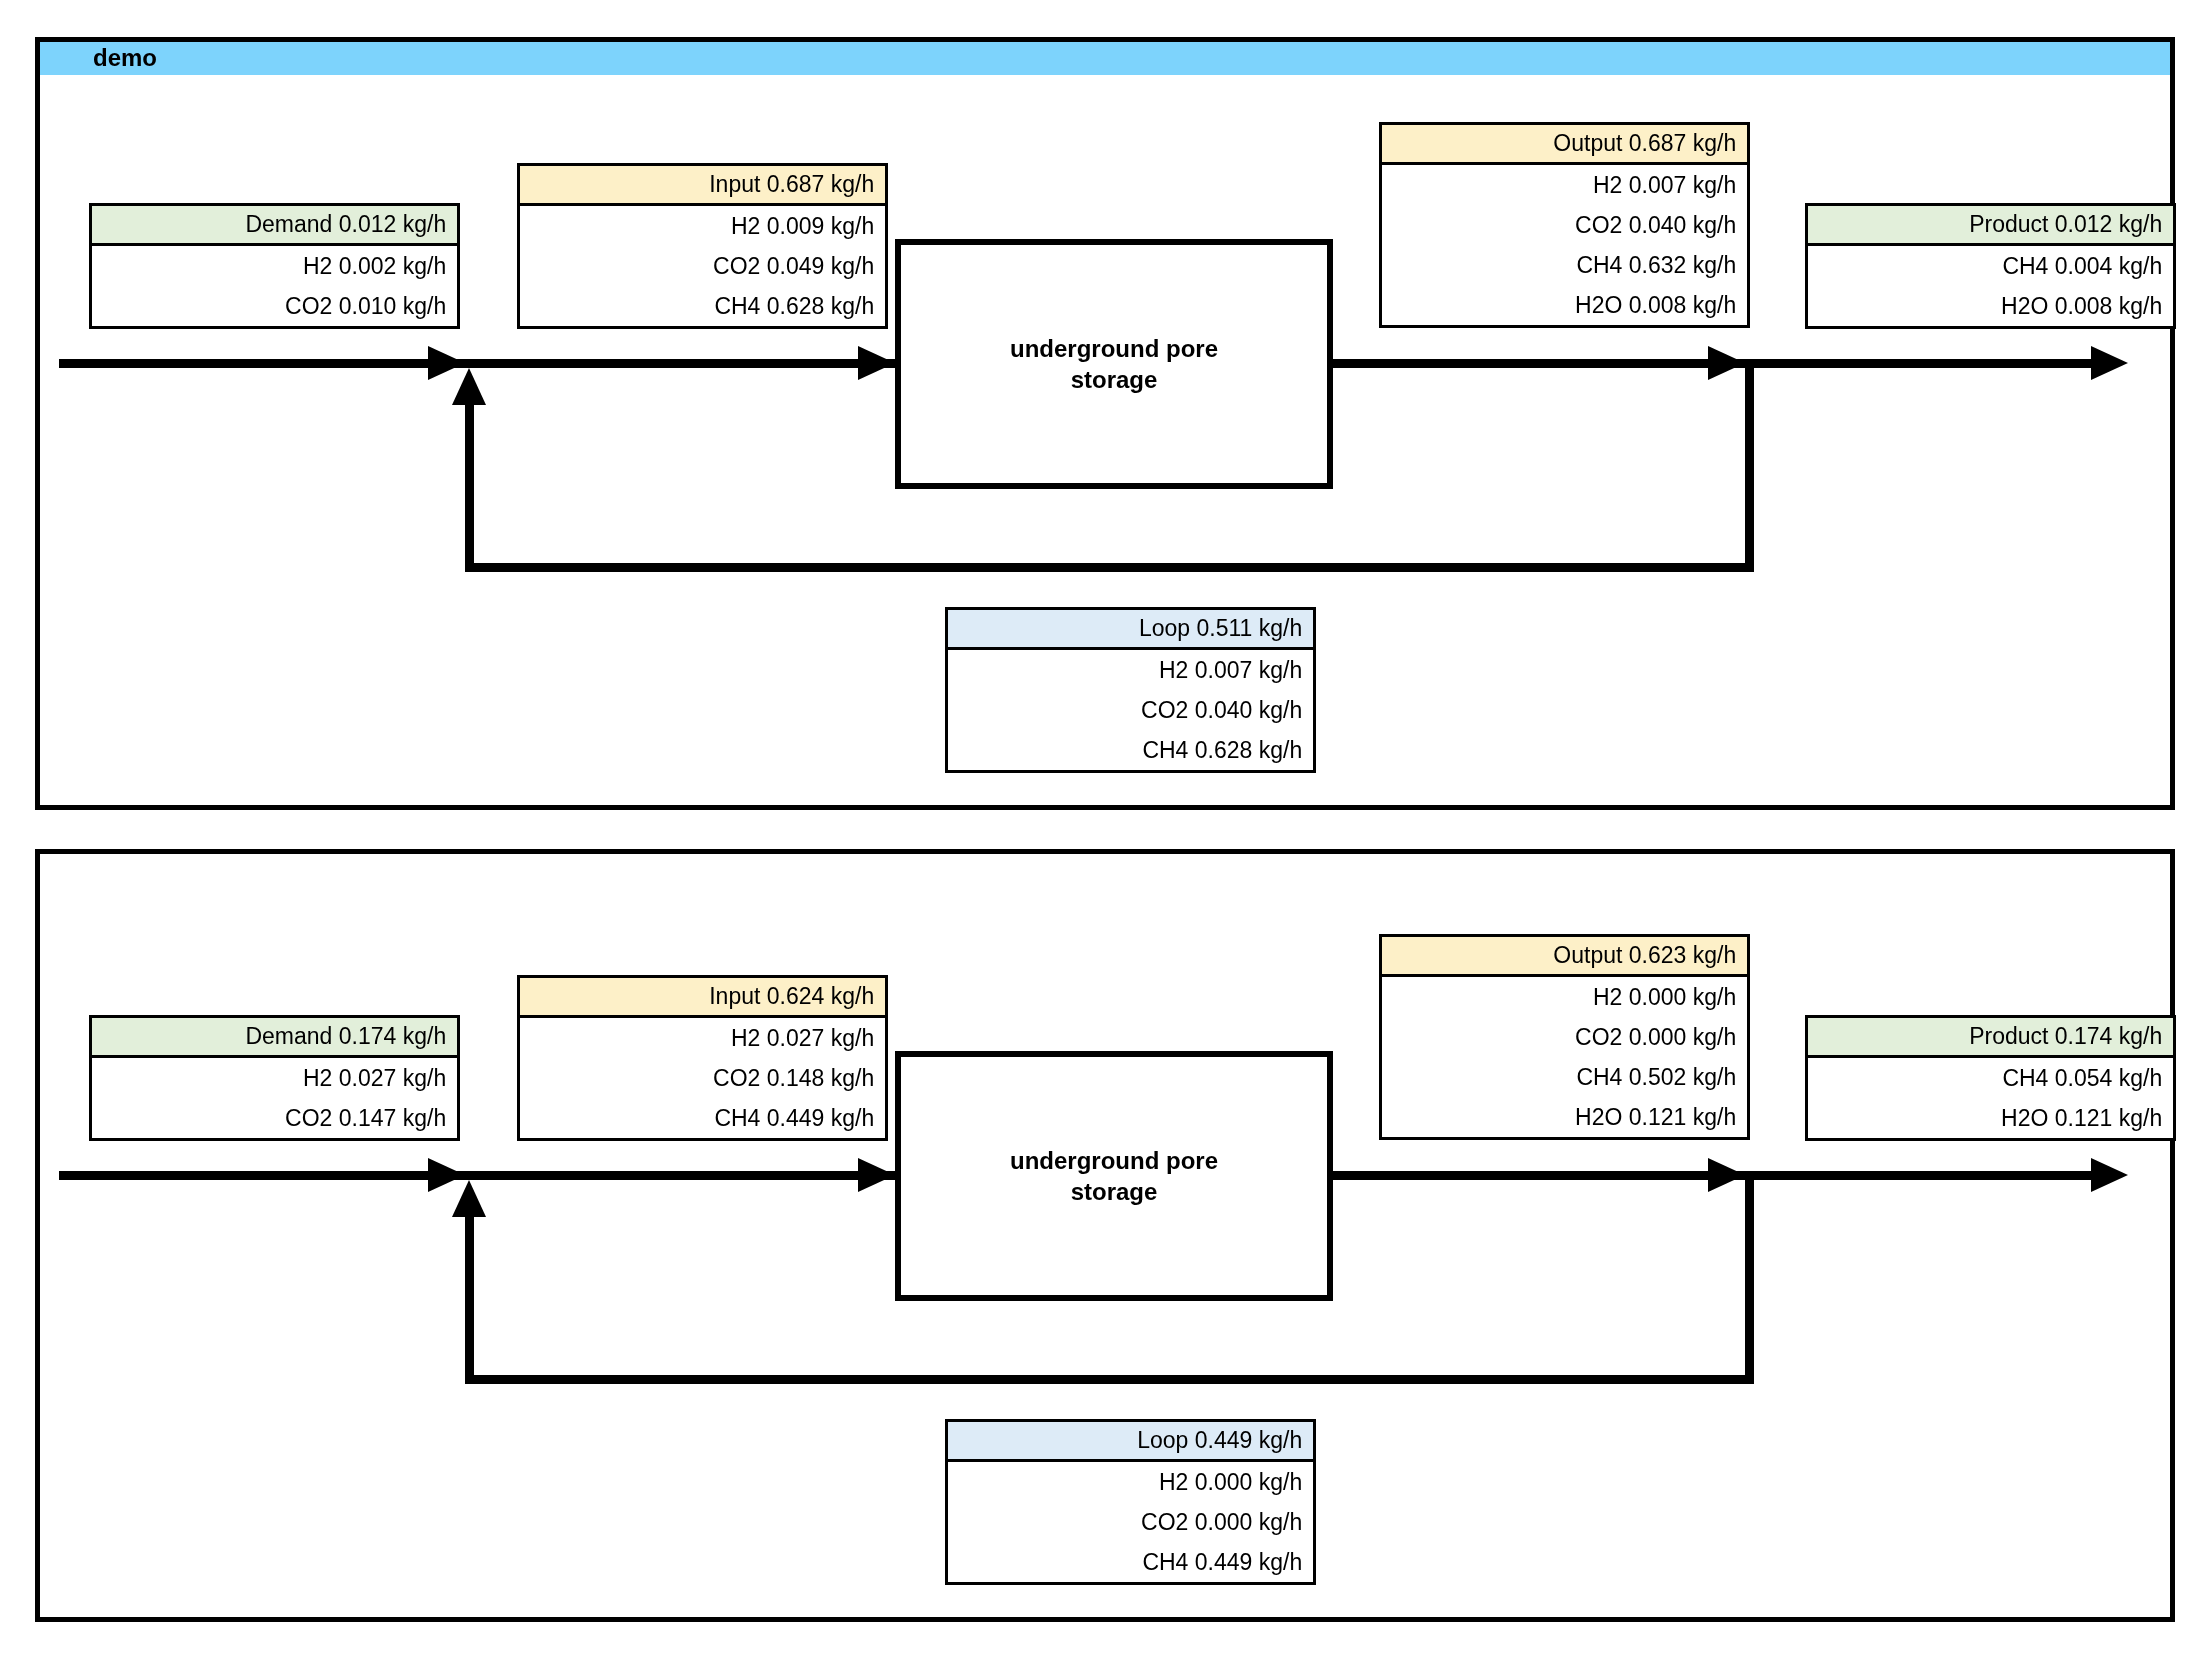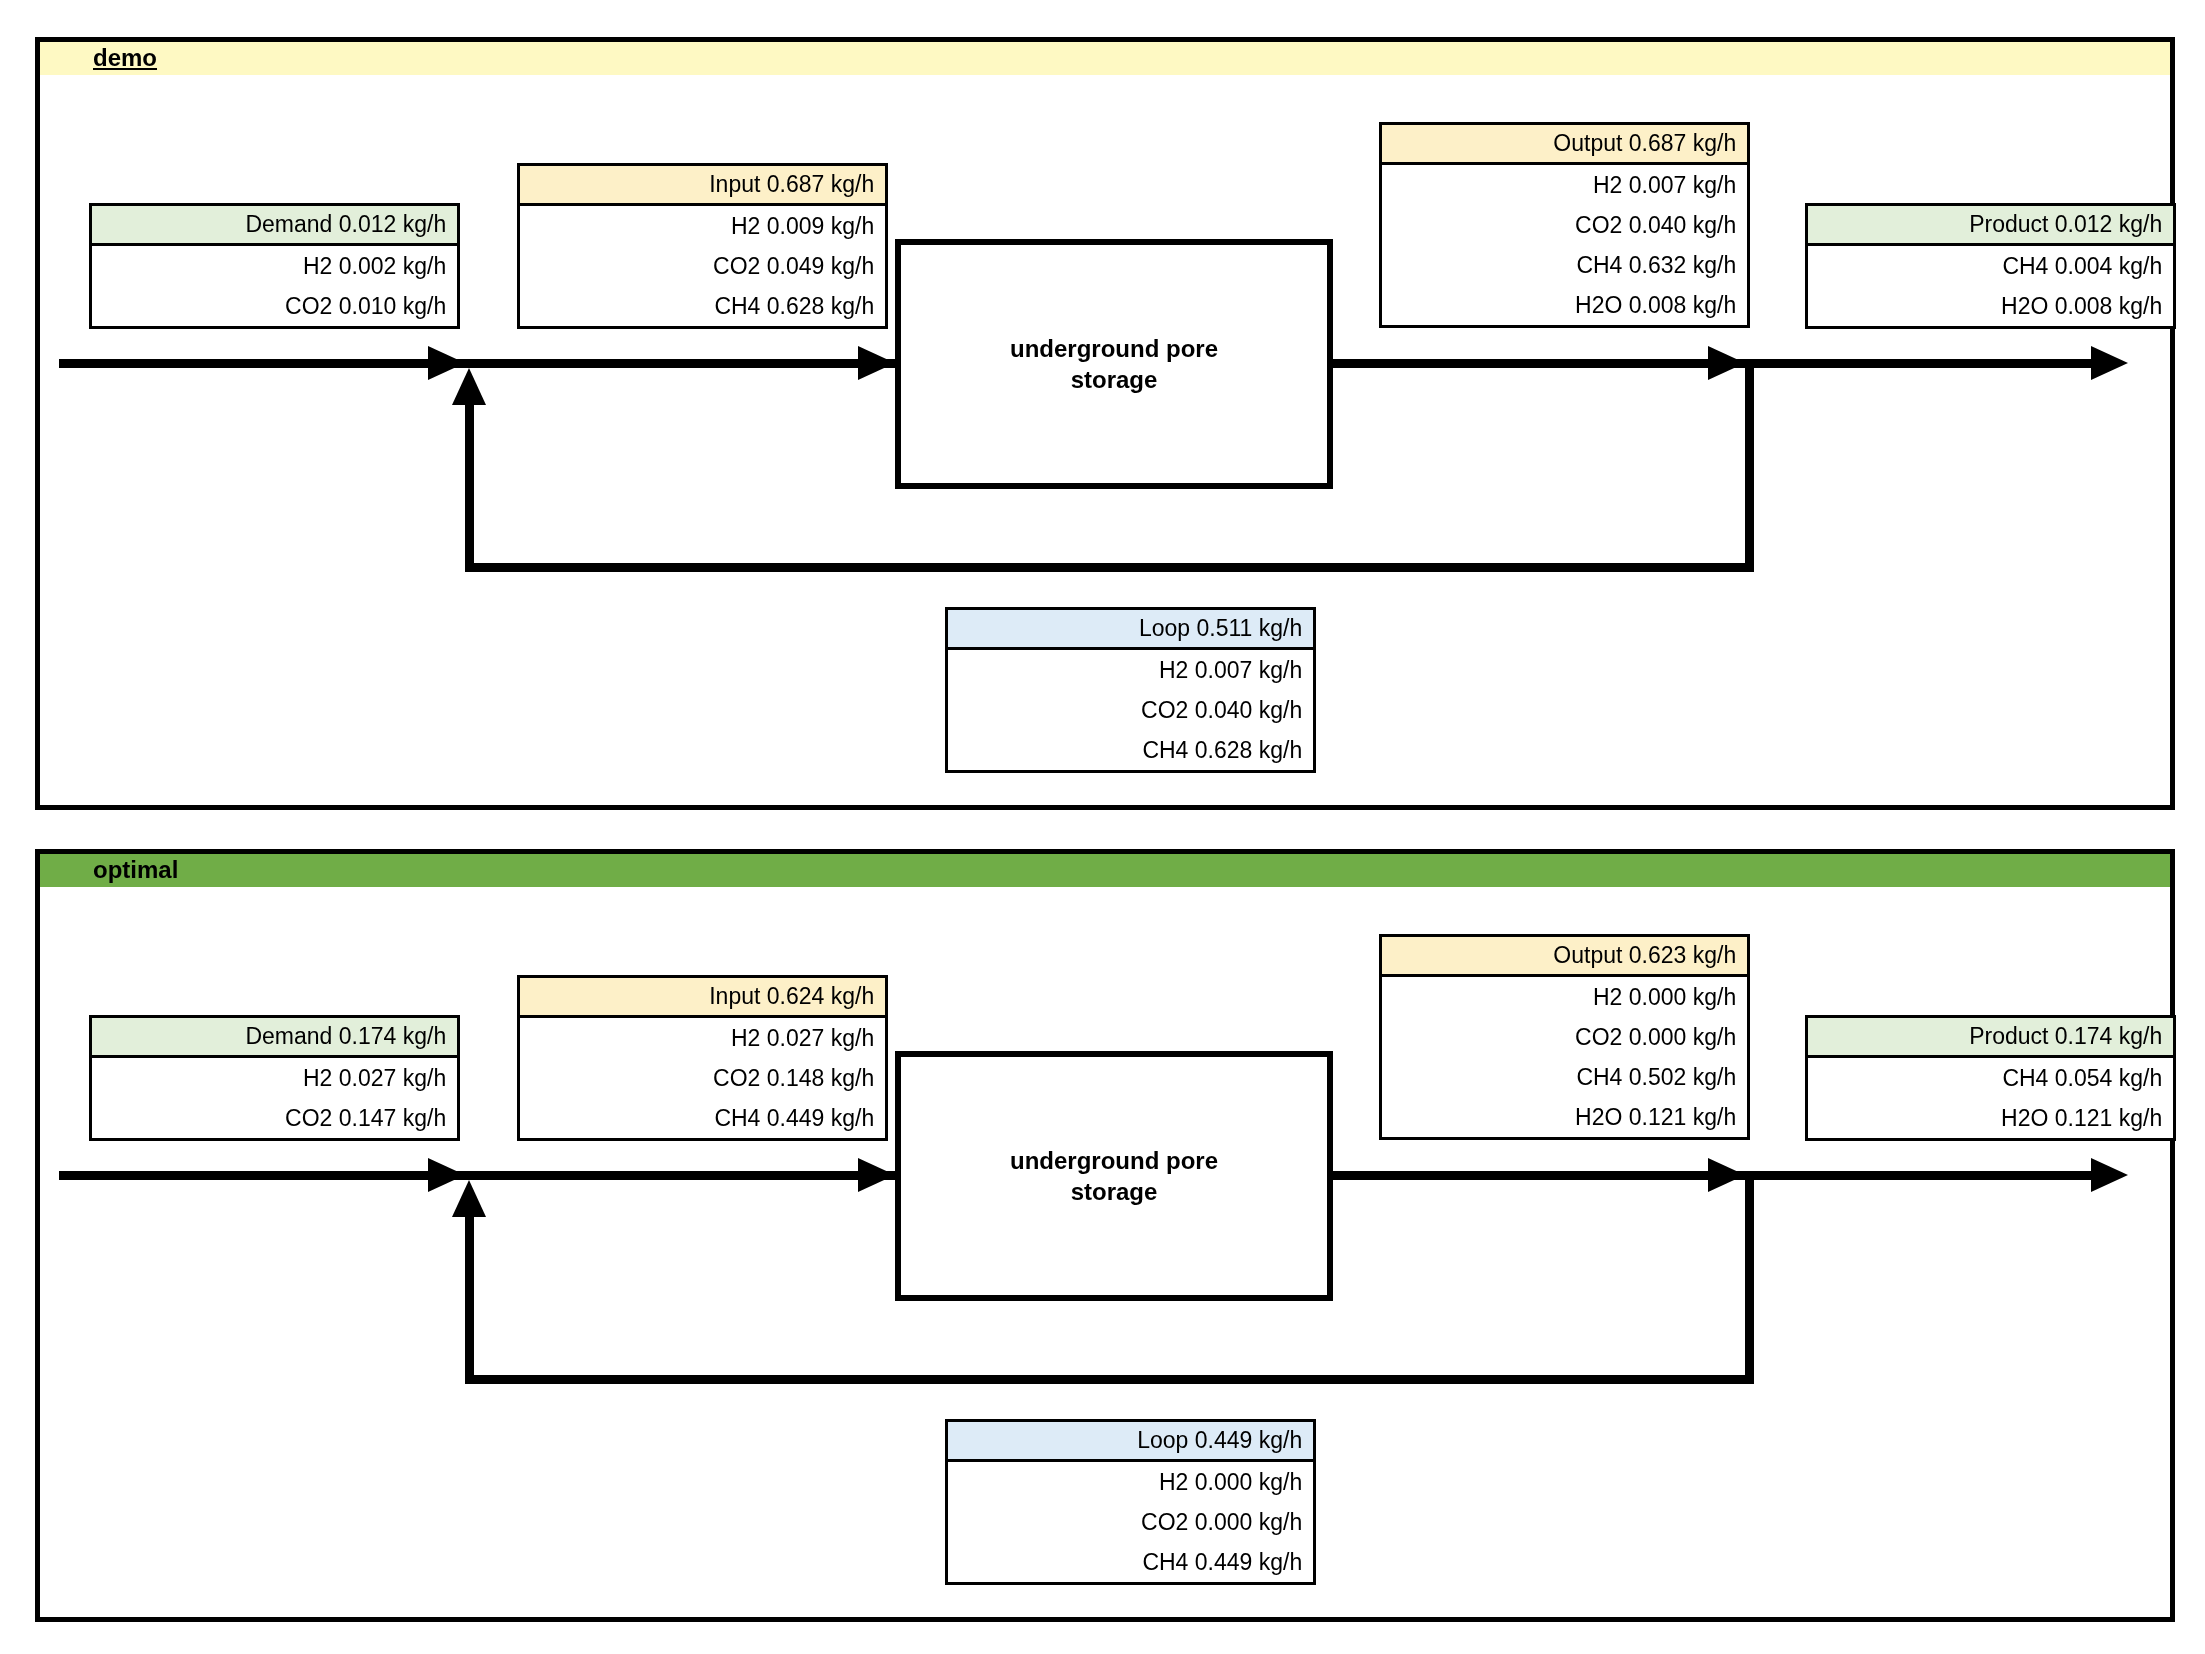--- a/index.html
+++ b/index.html
@@ -54,21 +54,21 @@
   .ah3 { left:1668px; } .ah4 { left:2051px; }
   .ah-up { position:absolute; left:412px; top:326px; width:0; height:0;
            border-left:17px solid transparent; border-right:17px solid transparent;
            border-bottom:37px solid #000; }
 </style>
 </head>
 <body style="background: rgb(255, 255, 255);">
 
 <div id="panels">
   <section class="panel panel-demo">
-    <div class="titlebar" style="background: #fef9c3; text-decoration: underline;">
+    <div class="titlebar" style="background: #7dd3fc;">
       <span class="title">demo</span>
     </div>
 
     <div class="stat-box demand-box">
       <div class="box-header green">Demand 0.012 kg/h</div>
       <div class="box-body">
           <div class="row">H2 0.002 kg/h</div>
           <div class="row">CO2 0.010 kg/h</div>
         </div>
     </div>
@@ -121,23 +121,20 @@
     <div class="line v-left"></div>
 
     <div class="ah-right ah1"></div>
     <div class="ah-right ah2"></div>
     <div class="ah-right ah3"></div>
     <div class="ah-right ah4"></div>
     <div class="ah-up"></div>
   </section>
 
   <section class="panel panel-optimal">
-    <div class="titlebar" style="background: rgb(112, 173, 71);">
-      <span class="title">optimal</span>
-    </div>
 
     <div class="stat-box demand-box">
       <div class="box-header green">Demand 0.174 kg/h</div>
       <div class="box-body">
           <div class="row">H2 0.027 kg/h</div>
           <div class="row">CO2 0.147 kg/h</div>
         </div>
     </div>
 
     <div class="stat-box input-box">

